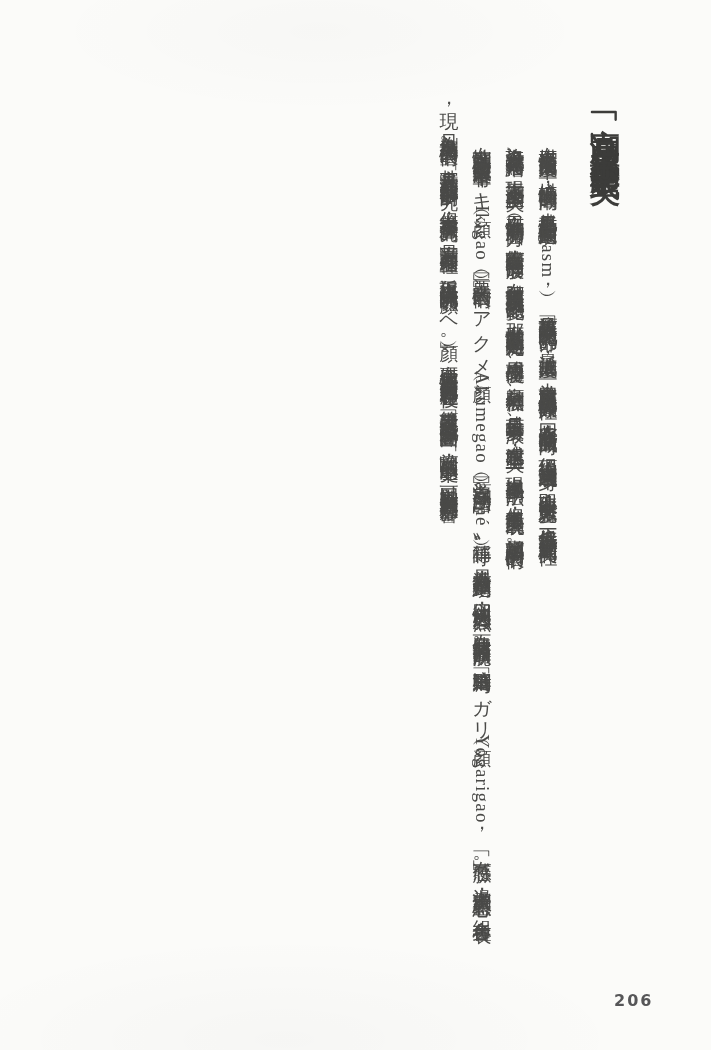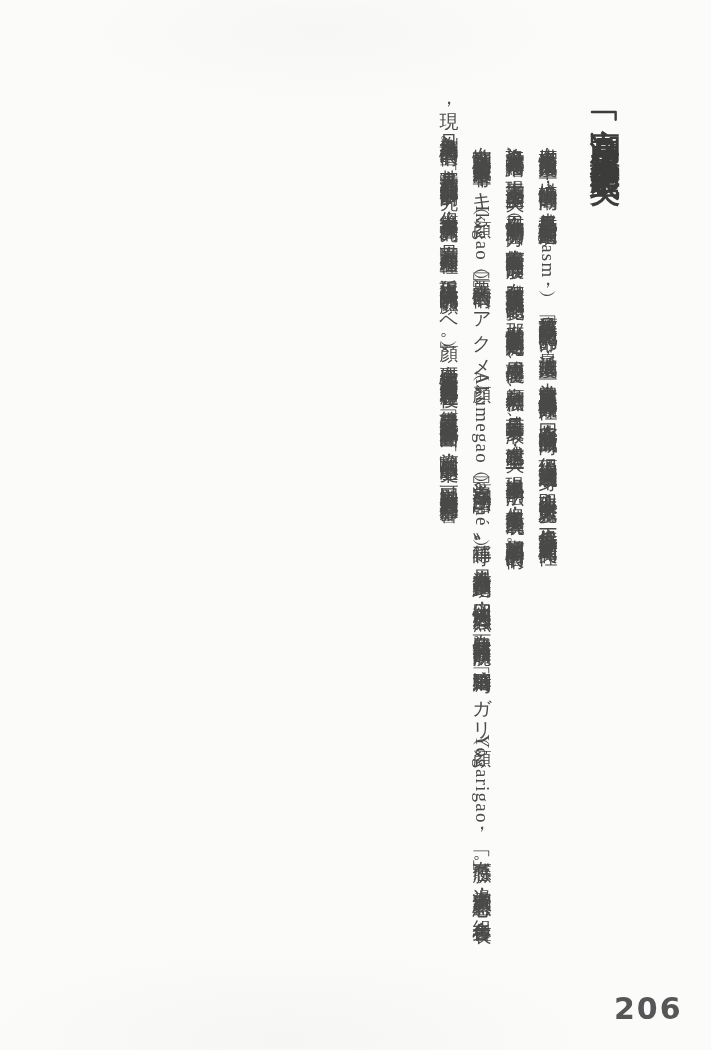--- a/index.html
+++ b/index.html
@@ -52,21 +52,21 @@
     margin: 0;
     padding: 0;
     text-indent: 34px;
   }
   .page-number {
     position: absolute;
     left: 614px;
     top: 991px;
     font-family: "DejaVu Sans", sans-serif;
     font-weight: bold;
-    font-size: 30px;
+    font-size: 16px;
     letter-spacing: 2px;
     color: #565658;
   }
 </style>
 </head>
 <body>
 
 <div class="page">
 
   <h1 class="page-title">「高潮」是成人漫畫的形式美</h1>

